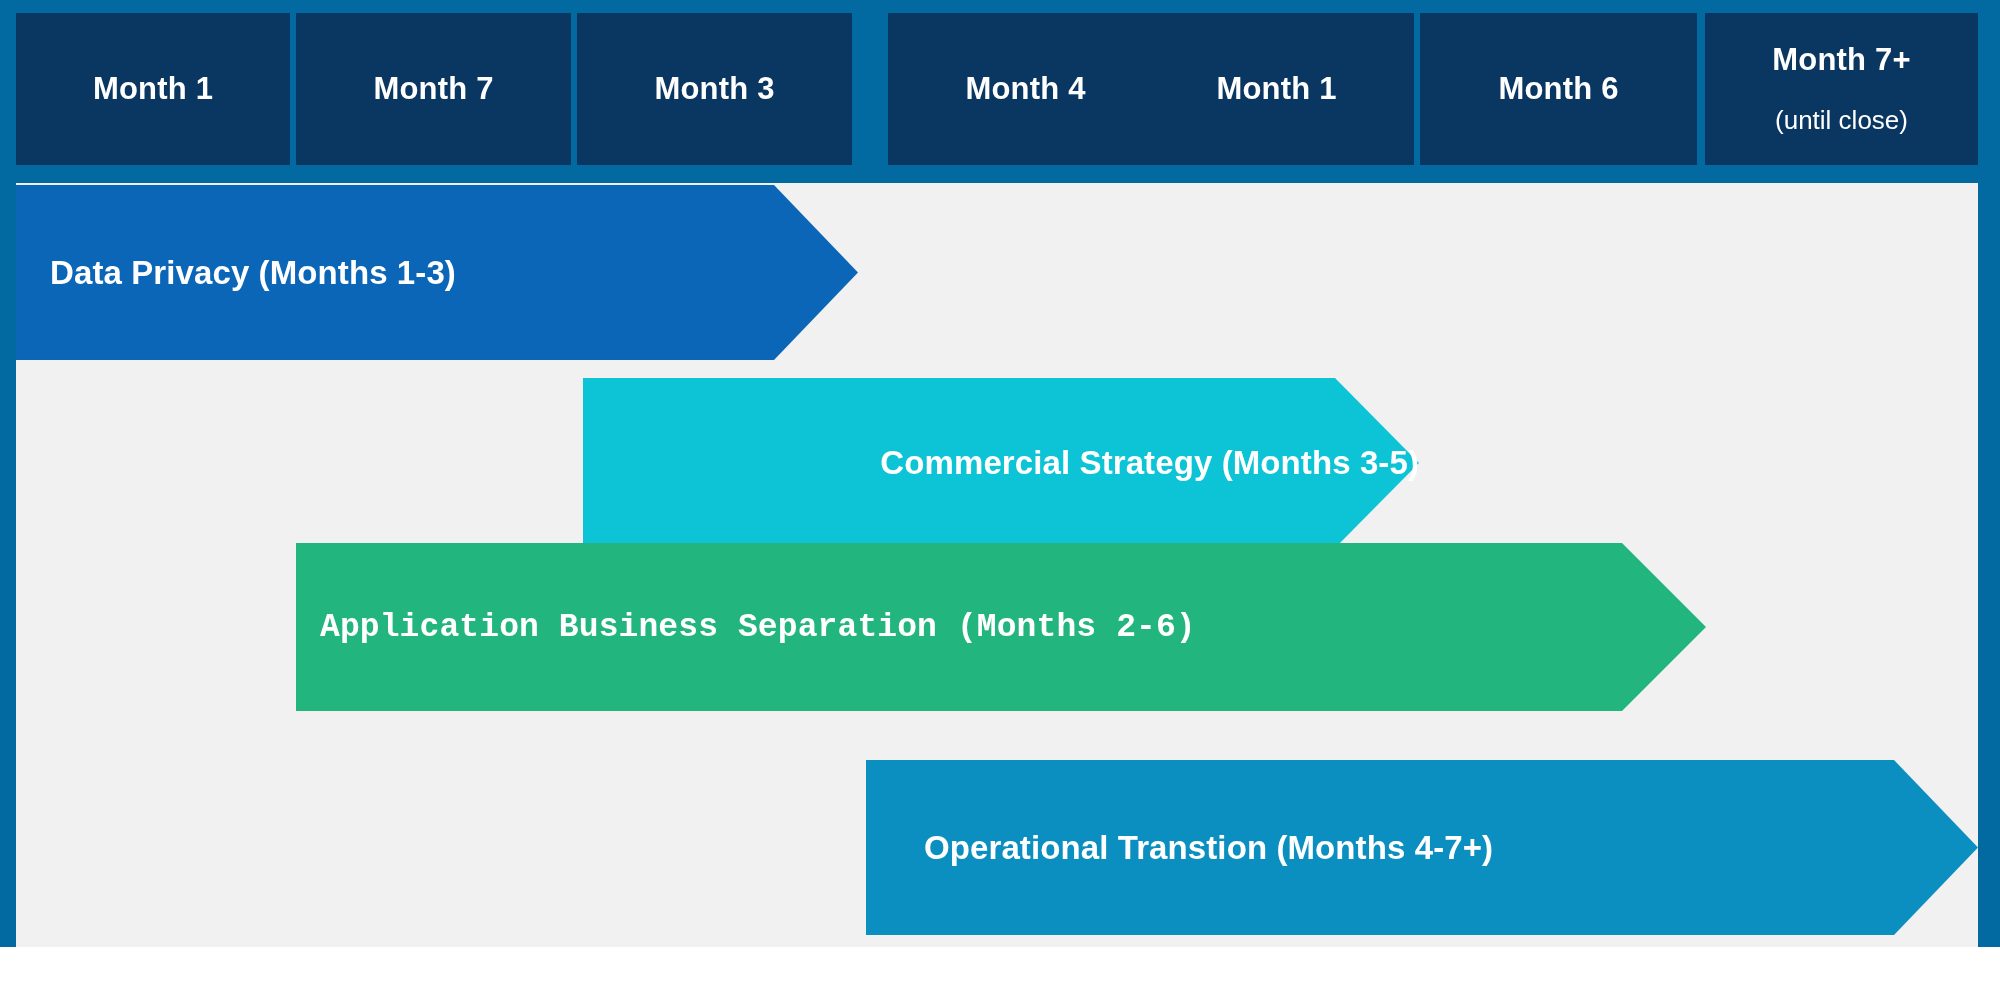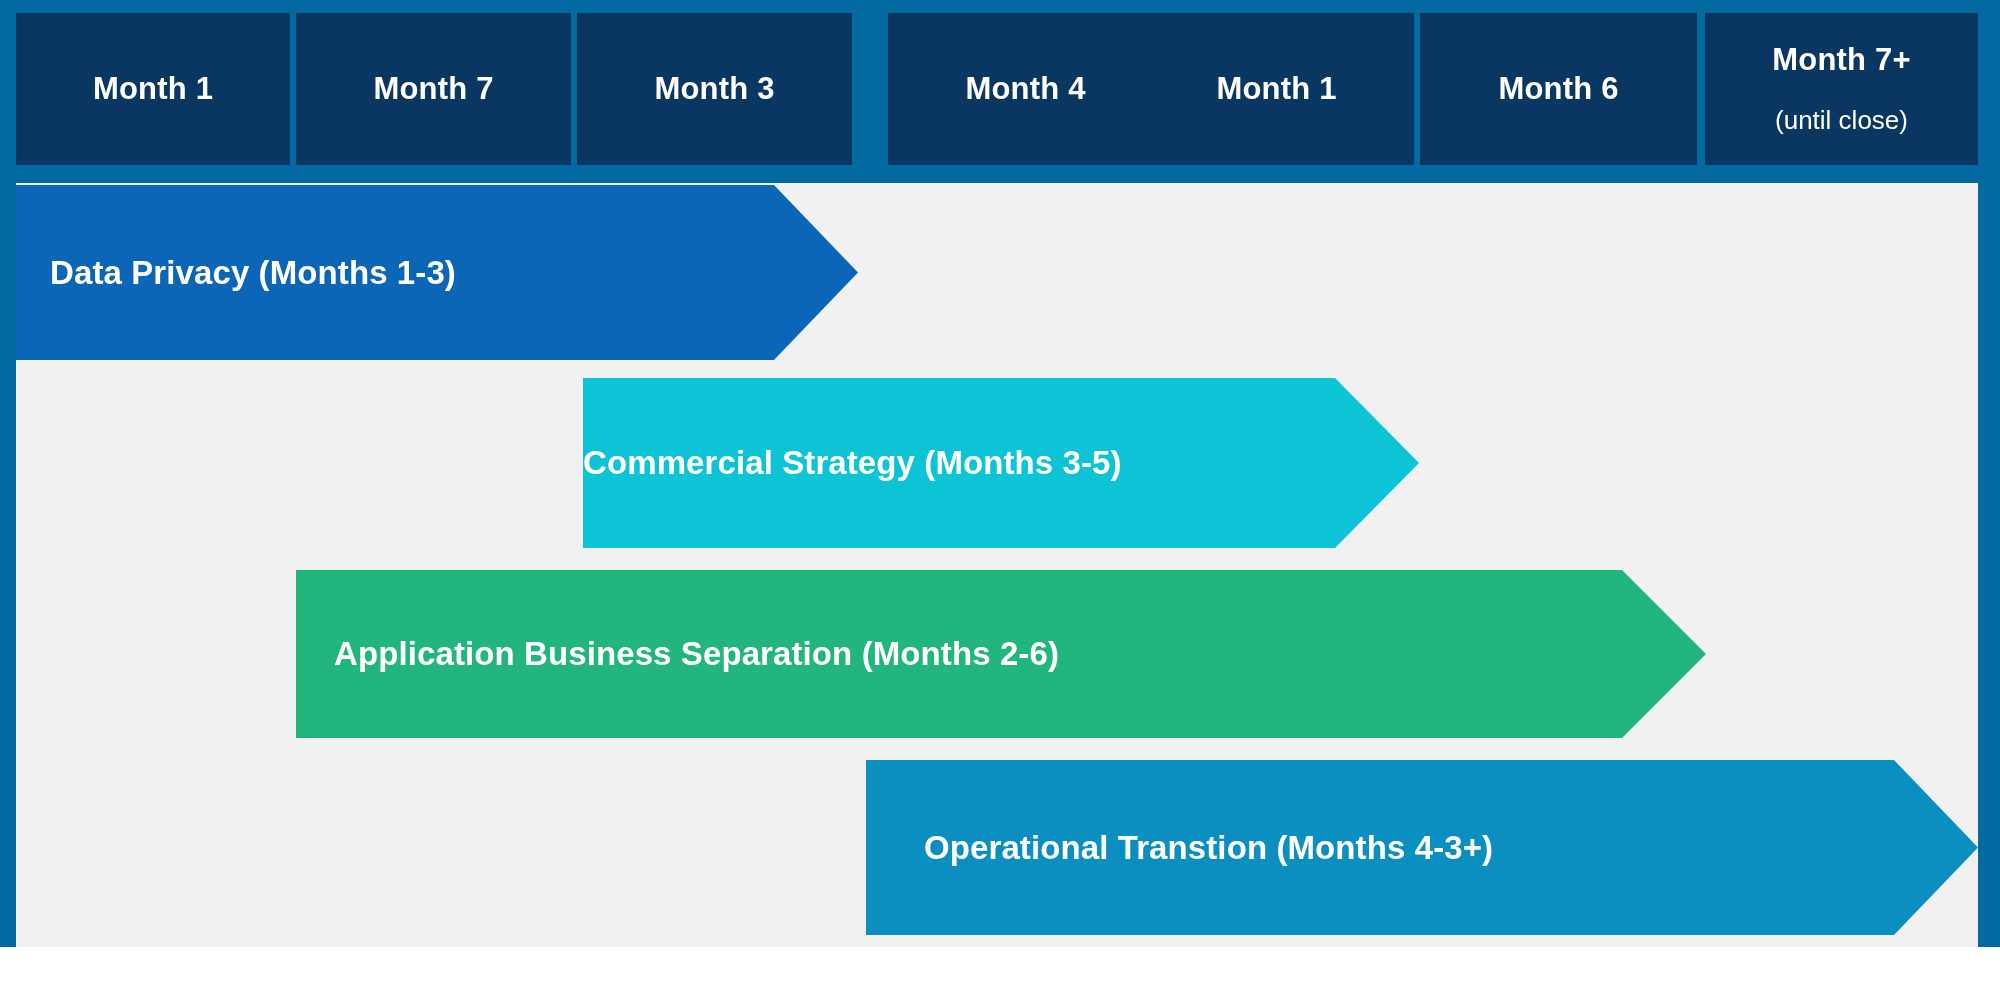--- a/index.html
+++ b/index.html
@@ -121,33 +121,33 @@
       </div>
     </div>
 
   <div id="arrow-layer">
       <div class="arrow-bar" style="left: 16px; top: 185px; width: 842px; height: 175px; padding-left: 34px; box-sizing: border-box;">
         <svg class="arrow-shape" viewBox="0 0 842 175" preserveAspectRatio="none">
           <polygon points="0,0 758,0 842,87.5 758,175 0,175" fill="#0b66b8"></polygon>
         </svg>
         <span class="arrow-text">Data Privacy (Months 1-3)</span>
       </div>
-      <div class="arrow-bar" style="left: 583px; top: 378px; width: 836px; height: 170px; box-sizing: border-box;">
+      <div class="arrow-bar" style="left: 583px; top: 378px; width: 836px; height: 170px; padding-left: 58px; box-sizing: border-box; justify-content: flex-end;">
         <svg class="arrow-shape" viewBox="0 0 836 170" preserveAspectRatio="none">
           <polygon points="0,0 752,0 836,85 752,170 0,170" fill="#0cc4d6"></polygon>
         </svg>
         <span class="arrow-text">Commercial Strategy (Months 3-5)</span>
       </div>
-      <div class="arrow-bar" style="left: 296px; top: 570px; width: 1410px; height: 168px; padding-left: 38px; box-sizing: border-box;">
+      <div class="arrow-bar" style="left: 296px; top: 543px; width: 1410px; height: 168px; padding-left: 24px; box-sizing: border-box; font-family: Liberation Mono, monospace;">
         <svg class="arrow-shape" viewBox="0 0 1410 168" preserveAspectRatio="none">
           <polygon points="0,0 1326,0 1410,84 1326,168 0,168" fill="#22b57e"></polygon>
         </svg>
         <span class="arrow-text">Application Business Separation (Months 2-6)</span>
       </div>
       <div class="arrow-bar" style="left: 866px; top: 760px; width: 1112px; height: 175px; padding-left: 58px; box-sizing: border-box;">
         <svg class="arrow-shape" viewBox="0 0 1112 175" preserveAspectRatio="none">
           <polygon points="0,0 1028,0 1112,87.5 1028,175 0,175" fill="#0b8fc0"></polygon>
         </svg>
-        <span class="arrow-text">Operational Transtion (Months 4-3+)</span>
+        <span class="arrow-text">Operational Transtion (Months 4-7+)</span>
       </div>
     </div>
 
 </div>
 
 </body></html>

